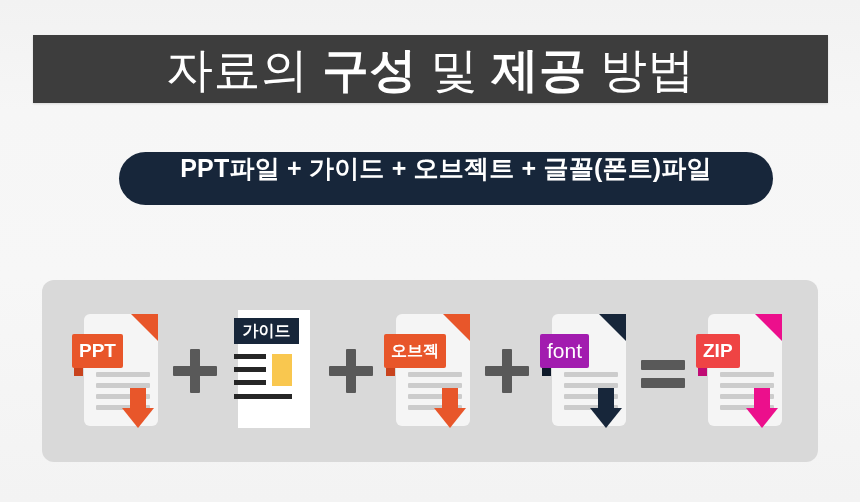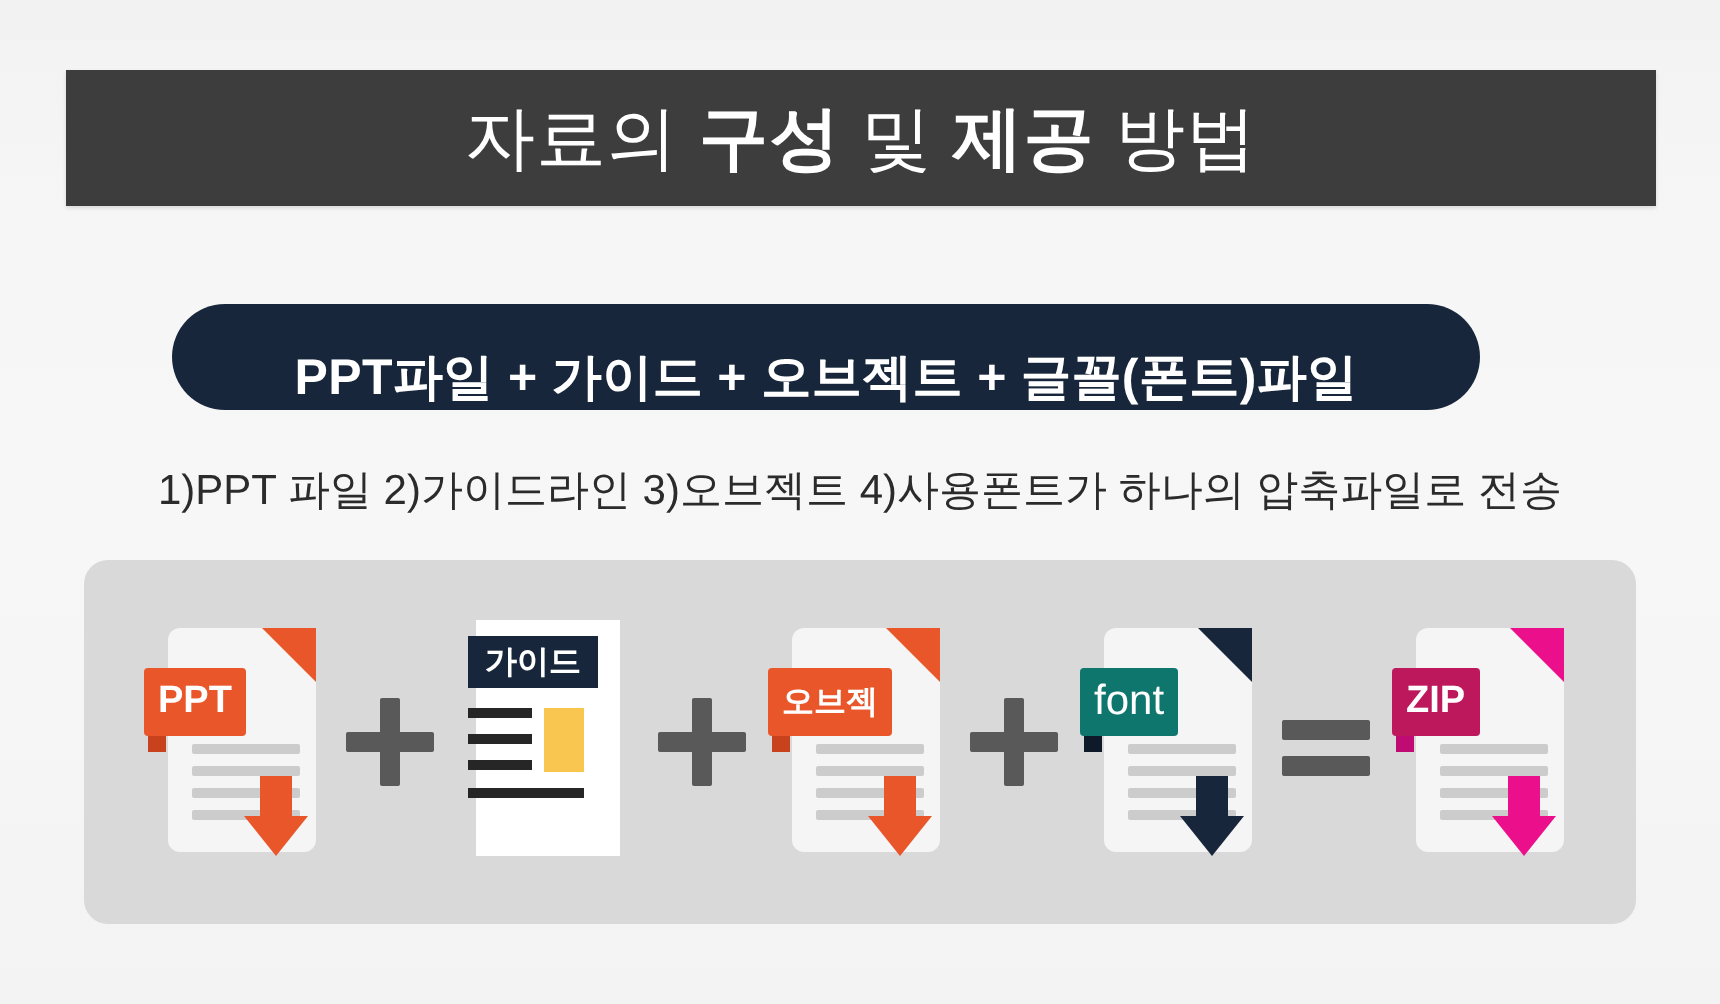--- a/index.html
+++ b/index.html
@@ -27,39 +27,39 @@
     width: 795px;
     height: 68px;
     background: #3d3d3d;
     display: flex;
     align-items: center;
     justify-content: center;
     box-shadow: 0 1px 2px rgba(0,0,0,0.12);
   }
   .title-text {
     color: #ffffff;
-    font-size: 35px;
+    font-size: 47px;
     line-height: 1;
     letter-spacing: 0.5px;
     white-space: nowrap;
   }
   .title-text .thin { font-weight: 300; }
   .title-text .bold { font-weight: 800; }
 
   
   .pill {
     position: absolute;
-    left: 86px;
+    left: 119px;
     top: 152px;
     width: 654px;
     height: 53px;
     background: #17263a;
     border-radius: 27px;
     display: flex;
-    align-items: flex-end;
+    align-items: flex-start;
     justify-content: center;
   }
   .pill-text {
     color: #ffffff;
     font-size: 25px;
     font-weight: 800;
     white-space: nowrap;
     letter-spacing: 0.2px;
   }
 
@@ -252,21 +252,20 @@
   <div class="title-bar">
     <div class="title-text">
       <span class="thin">자료의 </span><span class="bold">구성</span><span class="thin"> 및 </span><span class="bold">제공</span><span class="thin"> 방법</span>
     </div>
   </div>
 
   <div class="pill">
     <div class="pill-text">PPT파일 + 가이드 + 오브젝트 + 글꼴(폰트)파일</div>
   </div>
 
-  <div class="desc">1)PPT 파일  2)가이드라인  3)오브젝트 4)사용폰트가 하나의 압축파일로 전송</div>
 
   <div class="panel">
     <div class="row">
 
       <div class="fileicon">
         <div class="doc"></div>
         <div class="fold" style="left:61px;top:8px;border-left:27px solid transparent;border-top:27px solid #e8562a;"></div>
         <div class="lines">
           <i></i>
             <i></i>
@@ -326,39 +325,39 @@
         <div class="fold" style="left:61px;top:8px;border-left:27px solid transparent;border-top:27px solid #17263a;"></div>
         <div class="lines">
           <i></i>
             <i></i>
             <i></i>
             <i></i>
         </div>
         <div class="arrow-stem" style="left:60px;top:82px;height:20px;background:#17263a;"></div>
         <div class="arrow" style="left:52px;top:102px;border-left:16px solid transparent;border-right:16px solid transparent;border-top:20px solid #17263a;"></div>
         <div class="badge-tail" style="top:62px;background:#0e1a29;"></div>
-        <div class="badge" style="background:#0f766e;font-weight:400;font-size:21px;">font</div>
+        <div class="badge" style="background:#a21caf;font-weight:400;font-size:21px;">font</div>
       </div>
 
       <div class="op op-eq">
         <div class="bar-h e1"></div>
           <div class="bar-h e2"></div>
       </div>
 
       <div class="fileicon">
         <div class="doc"></div>
         <div class="fold" style="left:61px;top:8px;border-left:27px solid transparent;border-top:27px solid #ec0f8c;"></div>
         <div class="lines">
           <i></i>
             <i></i>
             <i></i>
             <i></i>
         </div>
         <div class="arrow-stem" style="left:60px;top:82px;height:20px;background:#ec0f8c;"></div>
         <div class="arrow" style="left:52px;top:102px;border-left:16px solid transparent;border-right:16px solid transparent;border-top:20px solid #ec0f8c;"></div>
         <div class="badge-tail" style="top:62px;background:#c00b74;"></div>
-        <div class="badge" style="background:#be185d;">ZIP</div>
+        <div class="badge" style="background:#ef4444;">ZIP</div>
       </div>
 
     </div>
   </div>
 
 </div>
 
 </body></html>

